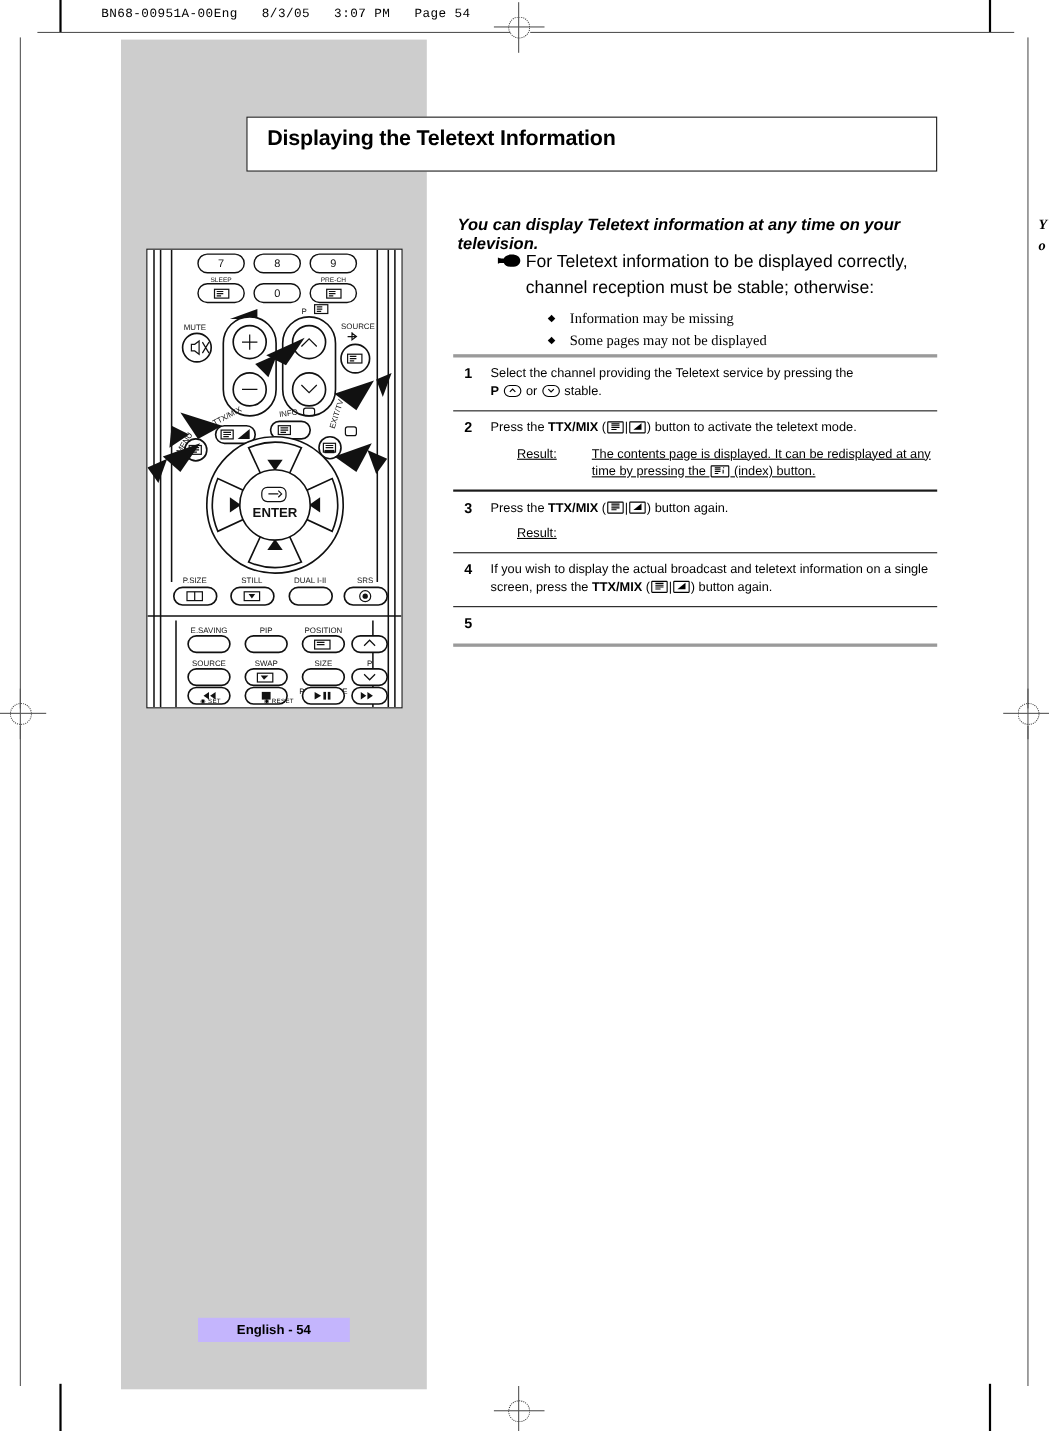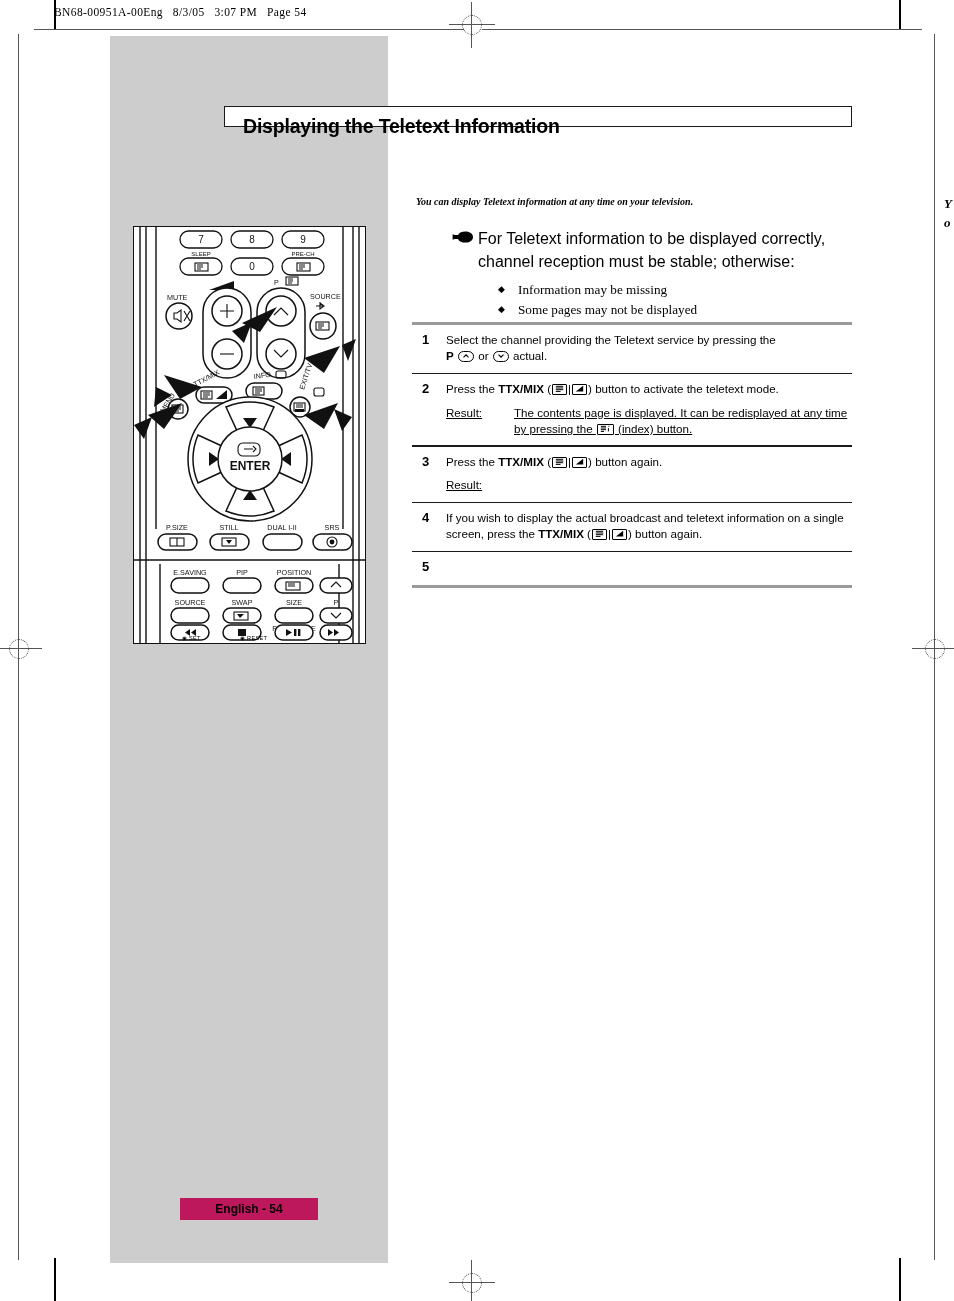--- a/index.html
+++ b/index.html
@@ -9,66 +9,66 @@
   
   .regmark{position:absolute;width:46px;height:46px;}
   .regmark .h{position:absolute;left:0;top:22px;width:46px;height:1px;background:#555;}
   .regmark .v{position:absolute;left:22px;top:0;width:1px;height:46px;background:#555;}
   .regmark .c{position:absolute;left:13px;top:13px;width:18px;height:18px;
               border:1px dotted #444;border-radius:50%;}
 
   .edgeline{position:absolute;background:#000;}
 
   
-  .prepress{position:absolute;left:54px;top:6px;font-family:Liberation Serif, serif;
-            font-size:11.5px;letter-spacing:.4px;color:#000;white-space:pre;}
+  .prepress{position:absolute;left:54px;top:6px;font-family:Liberation Mono, monospace;
+            font-size:11.5px;letter-spacing:.4px;color:#000;white-space:pre;padding-left:38px;}
 
   
   .graypanel{position:absolute;left:110px;top:36px;width:278px;height:1227px;background:#cdcdcd;}
 
   
-  .titlebox{position:absolute;left:224px;top:106px;width:628px;height:21px;
+  .titlebox{position:absolute;left:224px;top:106px;width:628px;height:50px;
             border:1.6px solid #1a1a1a;background:#fff;box-sizing:border-box;}
   .titlebox .t{position:absolute;left:18px;top:8px;font-size:19.5px;font-weight:bold;
                letter-spacing:-0.2px;}
 
   
   .bleed{position:absolute;right:0;}
   .bleed .bt{font-style:italic;font-weight:bold;font-size:13px;font-family:"Liberation Serif",serif;}
 
   
   .intro{position:absolute;left:416px;top:196px;width:440px;
-         font-family:Liberation Serif, serif;font-style:italic;font-weight:bold;font-size:10px;}
+         font-family:Liberation Sans, sans-serif;font-style:italic;font-weight:bold;font-size:15px;}
   .noteblk{position:absolute;left:452px;top:228px;width:404px;}
   .noteblk .row{display:flex;align-items:flex-start;}
   .hand{width:26px;flex:0 0 26px;padding-top:2px;font-size:15px;line-height:1;}
   .notetext{font-family:Liberation Sans, sans-serif;font-size:16px;line-height:1.42;}
   .bullets{margin-top:7px;margin-left:46px;font-family:"Liberation Serif",serif;font-size:13.2px;line-height:1.45;}
   .bullets .b{display:flex;align-items:flex-start;}
   .bullets .d{flex:0 0 20px;font-size:9px;padding-top:3px;}
 
   
   .steps{position:absolute;left:412px;top:322px;width:440px;font-size:11.6px;}
   .rule-gray{height:3px;background:#9a9a9a;width:100%;}
   .rule-blk{height:1.2px;background:#1a1a1a;width:100%;}
   .step{display:flex;padding:7px 0 8px 0;}
   .step .num{flex:0 0 34px;font-size:13px;font-weight:bold;padding-left:10px;box-sizing:border-box;}
   .step .body{flex:1;line-height:1.42;}
-  .resrow{display:flex;margin-top:7px;}
+  .resrow{display:flex;margin-top:7px;margin-left:24px;}
   .resrow .lbl{flex:0 0 68px;text-decoration:underline;}
   .resrow .val{flex:1;line-height:1.42;text-decoration:underline;}
   b{font-weight:bold;}
 
   
   .kb{display:inline-block;vertical-align:-2px;border:1.2px solid #000;border-radius:1px;
       padding:0 2px;font-size:8px;line-height:9px;height:9px;margin:0 1px;}
   .kb svg{display:block;}
 
   
-  .footer{position:absolute;left:180px;top:1198px;width:138px;height:22px;background:#be185d;
+  .footer{position:absolute;left:180px;top:1198px;width:138px;height:22px;background:#c4b5fd;
           display:flex;align-items:center;justify-content:center;
           font-size:12px;font-weight:bold;}
 
   
   .remotefig{position:absolute;left:133px;top:226px;width:233px;height:418px;
              background:#fff;border:1.4px solid #111;box-sizing:border-box;}
 </style>
 </head>
 <body>
 
@@ -158,21 +158,21 @@
       <span>Select the channel providing the Teletext service by pressing the </span><br>
       <b>P</b>
       <span class="kb" style="border-radius:6px;padding:0 3px;">
         <svg width="8" height="8" viewBox="0 0 8 8">
             <path d="M1.5 5.3 L4 2.8 L6.5 5.3" stroke="#000" stroke-width="1.1" fill="none"></path>
           </svg>
       </span><span> or </span><span class="kb" style="border-radius:6px;padding:0 3px;">
         <svg width="8" height="8" viewBox="0 0 8 8">
             <path d="M1.5 2.7 L4 5.2 L6.5 2.7" stroke="#000" stroke-width="1.1" fill="none"></path>
           </svg>
-      </span><span> actual.</span>
+      </span><span> stable.</span>
     </div>
   </div>
 
   <div class="rule-blk"></div>
 
   <div class="step">
     <div class="num">2</div>
     <div class="body">
       <span>Press the </span><b>TTX/MIX</b><span> (</span><span class="kb">
         <svg width="9" height="8" viewBox="0 0 9 8">

